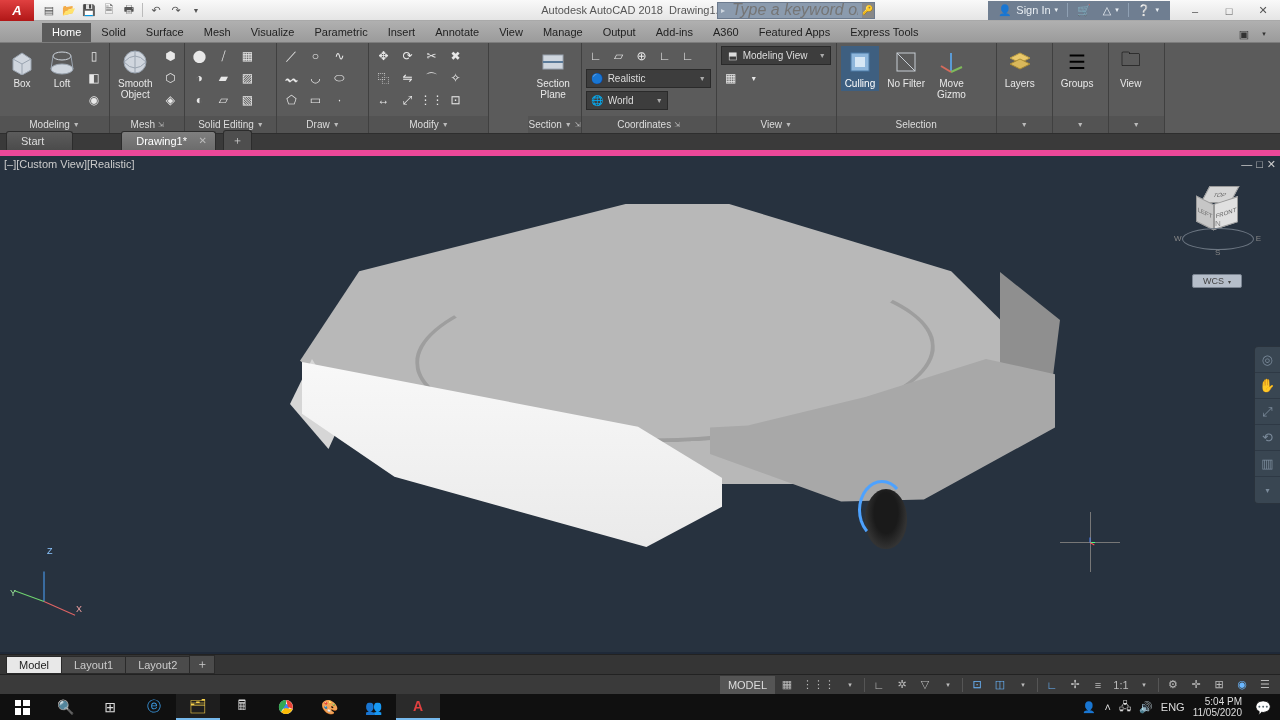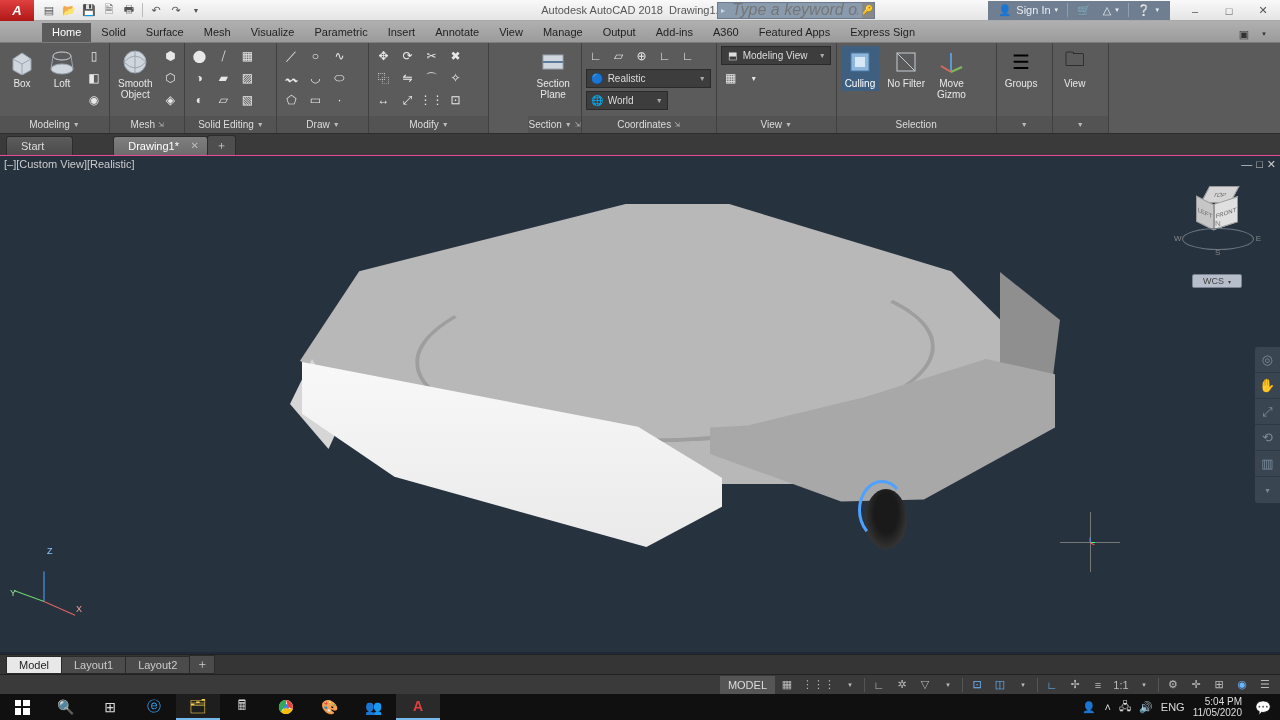--- a/index.html
+++ b/index.html
@@ -39,21 +39,21 @@
 .bigbtn .lbl{font-size:10px; color:#e8e8e8; text-align:center; line-height:11px;}
 .iconcol{display:flex; flex-direction:column; gap:2px;}
 .smico{ width:20px; height:20px; display:flex;align-items:center;justify-content:center; font-size:12px; cursor:pointer; color:#e8e8e8;}
 .dropdown-fld{ height:19px; background:#3d3d3d; border:1px solid #2a2a2a; display:flex; align-items:center; font-size:10px; color:#ddd; padding:0 4px; min-width:120px; justify-content:space-between;}
 .dropdown-fld .dicon{width:14px;height:14px;display:flex;align-items:center;justify-content:center;margin-right:3px;}
 .dropdown-fld .darr{font-size:7px;color:#aaa;}
 .bigbtn.active{background:#3e5f80;}
 .bigbtn.active .lbl{color:#fff;}
 
 
-.filetabs{ height:22px; background:#3a3a3a; display:flex; align-items:flex-end; padding-left:6px; gap:0; border-bottom:1px solid #ec4899;}
+.filetabs{ height:22px; background:#3a3a3a; display:flex; align-items:flex-end; padding-left:6px; gap:8px; border-bottom:6px solid #ec4899;}
 .filetab{ padding:3px 28px 3px 14px; font-size:11px; color:#ddd; background:linear-gradient(#5c5c5c,#4b4b4b); border:1px solid #2c2c2c; border-bottom:none; margin-right:-1px; cursor:pointer; position:relative; border-radius:3px 3px 0 0;}
 .filetab.active{background:linear-gradient(#7f7f7f,#6c6c6c); color:#fff;margin-left:41px;}
 .filetab .close-x{position:absolute; right:8px; top:3px; font-size:10px; color:#bbb;}
 .filetab.newtab{padding:2px 8px; background:#4e4e4e; border-radius:3px 3px 0 0;color:#ccc;}
 
 
 .viewport{ position:absolute; top:156px; left:0; right:0; bottom:68px; background:#27323f; overflow:hidden;}
 .vp-label{ position:absolute; top:2px; left:4px; font-size:11px; color:#ccc; }
 .vp-winbtns{position:absolute; top:2px; right:4px; display:flex; gap:4px; color:#ccc; font-size:11px;}
 .vp-winbtns span{cursor:pointer;}
@@ -191,21 +191,21 @@
   <div class="mtab">Visualize</div>
   <div class="mtab">Parametric</div>
   <div class="mtab">Insert</div>
   <div class="mtab">Annotate</div>
   <div class="mtab">View</div>
   <div class="mtab">Manage</div>
   <div class="mtab">Output</div>
   <div class="mtab">Add-ins</div>
   <div class="mtab">A360</div>
   <div class="mtab">Featured Apps</div>
-  <div class="mtab">Express Sign</div>
+  <div class="mtab">Express Tools</div>
   <div class="right-icons">
     <div class="ri">▣</div>
     <div class="ri" style="font-size:7px;">▾</div>
   </div>
 </div>
 
 <div class="ribbon">
 
   <div class="panel" style="min-width:110px;">
     <div class="panel-body">
@@ -446,20 +446,36 @@
           </div>
         <div class="lbl" style="white-space:pre-line;">Move
 Gizmo</div>
       </div>
     </div>
     <div class="panel-title">
         <span>Selection</span>
       </div>
   </div>
 
+  <div class="panel" style="min-width:56px;">
+    <div class="panel-body">
+        <div class="bigbtn">
+      <div class="ico">
+            <svg width="24" height="24">
+              <polygon points="12,3 22,8 12,13 2,8" fill="#e9c86b" stroke="#b89a42"></polygon>
+              <polygon points="12,9 22,14 12,19 2,14" fill="#d9b85b" stroke="#a88a32"></polygon>
+            </svg>
+          </div>
+      <div class="lbl">Layers</div>
+        </div>
+      </div>
+    <div class="panel-title">
+        <span class="arr">▼</span>
+      </div>
+  </div>
 
   <div class="panel" style="min-width:56px;">
     <div class="panel-body">
         <div class="bigbtn">
       <div class="ico">☰</div>
       <div class="lbl">Groups</div>
         </div>
       </div>
     <div class="panel-title">
         <span class="arr">▼</span>

